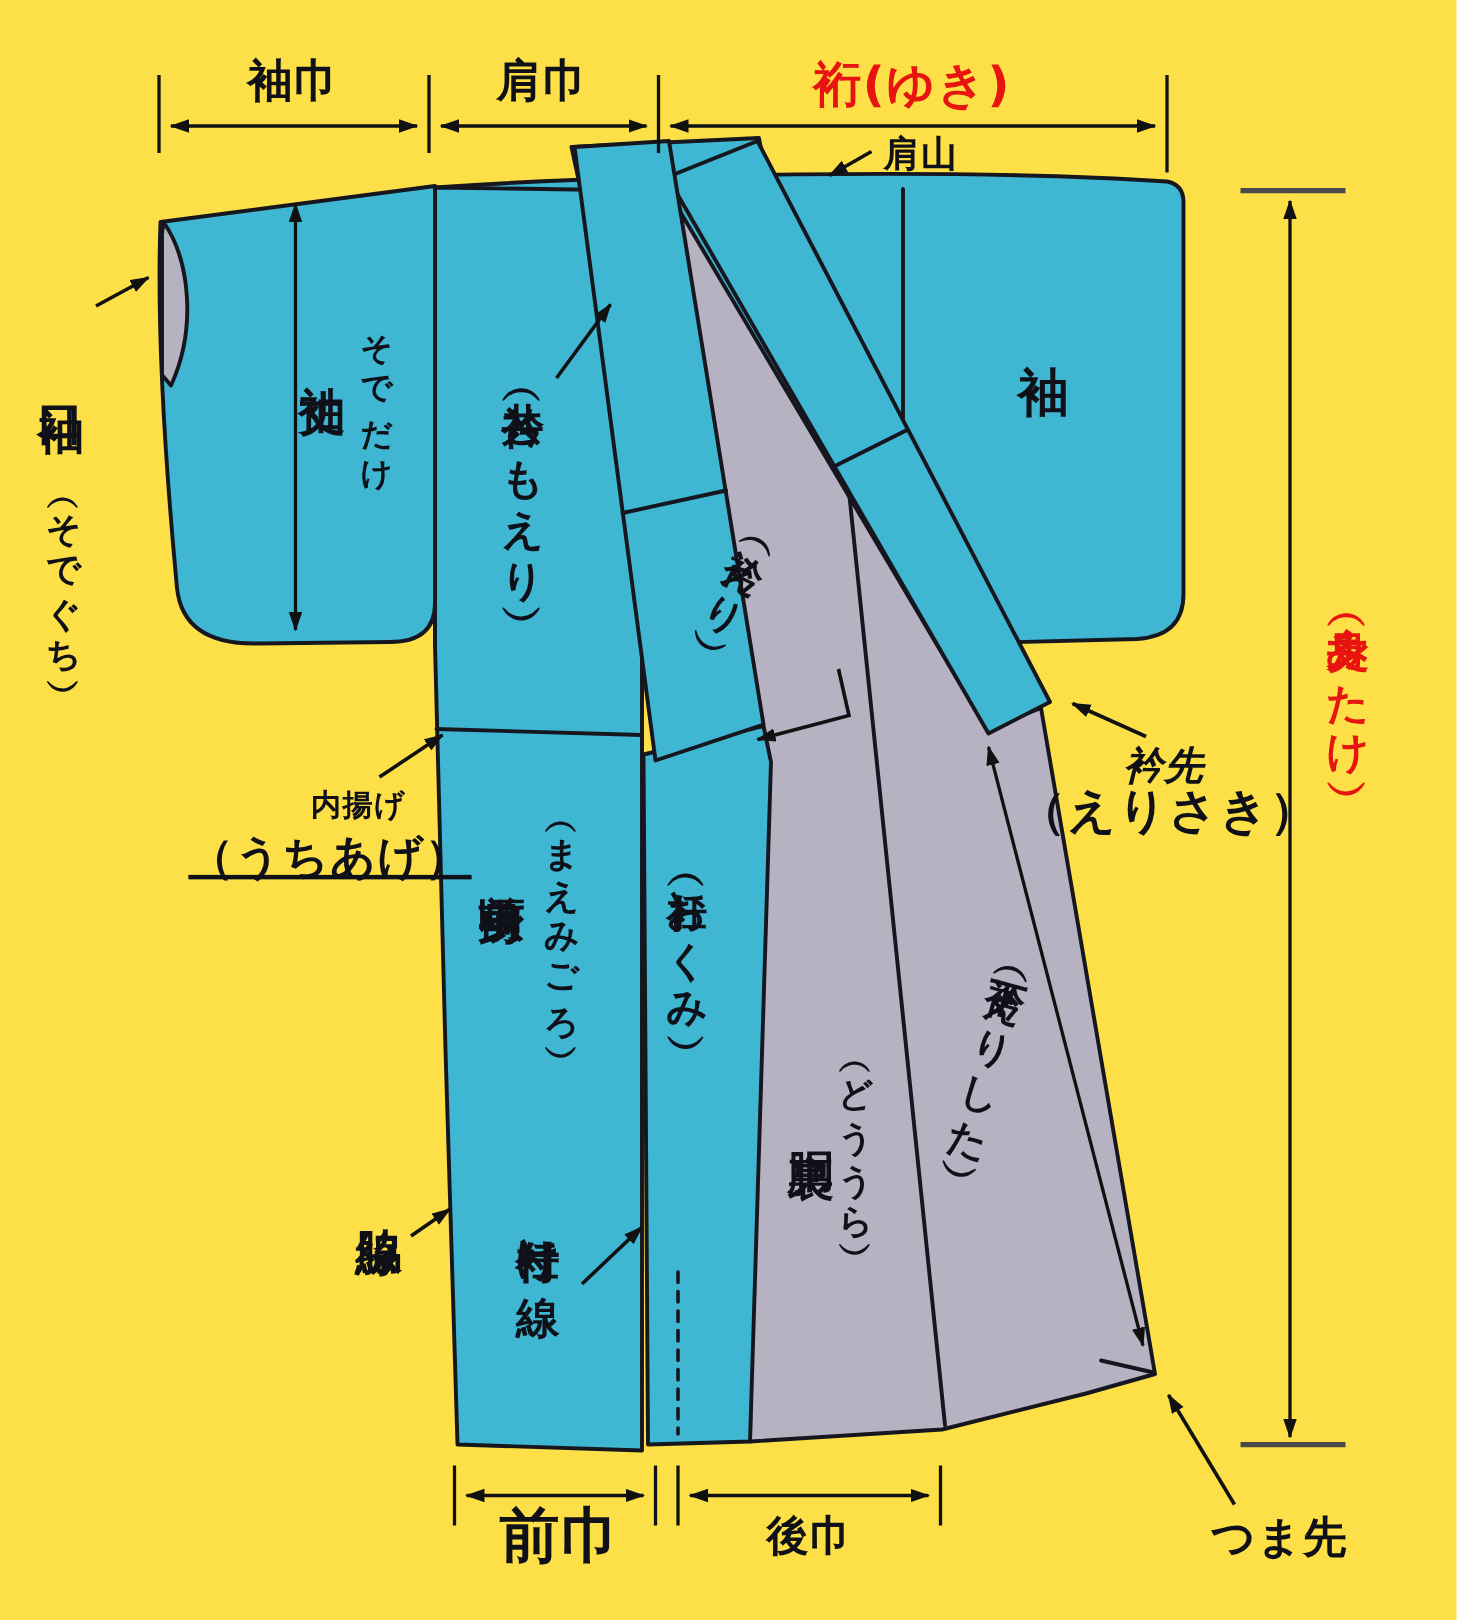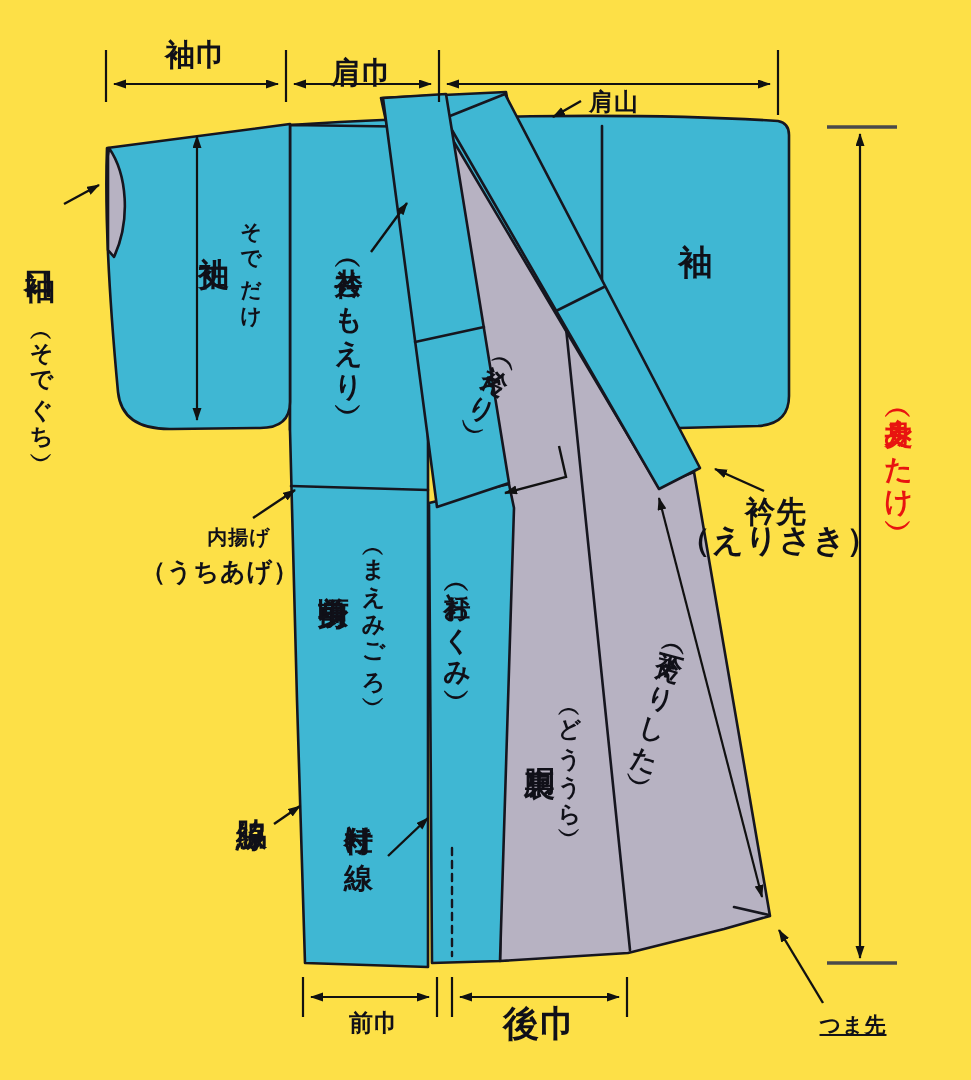--- a/index.html
+++ b/index.html
@@ -99,53 +99,54 @@
       <path d="M253,518 L295,490" marker-end="url(#ah)"></path>
       <path d="M559,446 L566,477 L505,493" marker-end="url(#ah)"></path>
       <path d="M764,491 L715,469" marker-end="url(#ah)"></path>
       <path d="M274,824 L300,806" marker-end="url(#ah)"></path>
       <path d="M388,856 L428,818" marker-end="url(#ah)"></path>
       <path d="M823,1003 L779,930" marker-end="url(#ah)"></path>
     </g>
   </svg>
 
   <div class="lbl" style="left:196px;top:55px;font-size:30px;">袖巾</div>
-  <div class="lbl" style="left:362px;top:73px;font-size:30px;text-align:center;">肩巾</div>
+  <div class="lbl" style="left:362px;top:55px;font-size:30px;text-align:center;">肩巾</div>
+  <div class="lbl red" style="left:608px;top:57px;font-size:32px;">裄(ゆき)</div>
   <div class="lbl" style="left:614px;top:103px;font-size:24px;">肩山</div>
 
   <div class="vlbl" style="left:24px;top:246px;font-size:31px;">袖口</div>
   <div class="vlbl" style="left:30px;top:324px;font-size:23px;">（そでぐち）</div>
 
   <div class="vlbl" style="left:198px;top:232px;font-size:31px;">袖丈</div>
   <div class="vlbl" style="left:240px;top:208px;font-size:21px;letter-spacing:4px;">そでだけ</div>
 
   <div class="vlbl" style="left:334px;top:246px;font-size:28px;">共衿（ともえり）</div>
 
   <div class="vlbl rot" style="left:499px;top:345px;font-size:26px;transform:rotate(26deg);">衿（えり）</div>
 
   <div class="lbl" style="left:696px;top:263px;font-size:34px;">袖</div>
 
-  <div class="lbl" style="left:776px;top:512px;font-size:30px;">衿先</div>
+  <div class="lbl" style="left:776px;top:512px;font-size:26px;font-style:italic;">衿先</div>
   <div class="lbl" style="left:779px;top:541px;font-size:32px;">（えりさき）</div>
 
   <div class="vlbl red" style="left:884px;top:396px;font-size:28px;">身丈（みたけ）</div>
 
   <div class="lbl" style="left:239px;top:537px;font-size:20px;">内揚げ</div>
-  <div class="lbl" style="left:220px;top:572px;font-size:25px;">（うちあげ）</div>
+  <div class="lbl" style="left:220px;top:572px;font-size:30px;text-decoration:underline;">（うちあげ）</div>
 
   <div class="vlbl" style="left:362px;top:540px;font-size:23px;">（まえみごろ）</div>
   <div class="vlbl" style="left:318px;top:572px;font-size:31px;">前身頃</div>
 
   <div class="vlbl" style="left:444px;top:572px;font-size:27px;">衽（おくみ）</div>
 
   <div class="vlbl" style="left:558px;top:700px;font-size:23px;">（どううら）</div>
   <div class="vlbl" style="left:524px;top:742px;font-size:31px;">胴裏</div>
 
   <div class="vlbl rot" style="left:666px;top:630px;font-size:26px;transform:rotate(15deg);">衿下（えりした）</div>
 
   <div class="vlbl" style="left:236px;top:794px;font-size:31px;">脇線</div>
   <div class="vlbl" style="left:344px;top:802px;font-size:29px;">衽付け線</div>
 
-  <div class="lbl" style="left:374px;top:1024px;font-size:24px;">前巾</div>
-  <div class="lbl" style="left:540px;top:1024px;font-size:36px;">後巾</div>
-  <div class="lbl" style="left:853px;top:1025px;font-size:21px;text-decoration:underline;">つま先</div>
+  <div class="lbl" style="left:374px;top:1024px;font-size:40px;">前巾</div>
+  <div class="lbl" style="left:540px;top:1024px;font-size:28px;">後巾</div>
+  <div class="lbl" style="left:853px;top:1025px;font-size:29px;">つま先</div>
 
 </div>
 
 </body></html>

